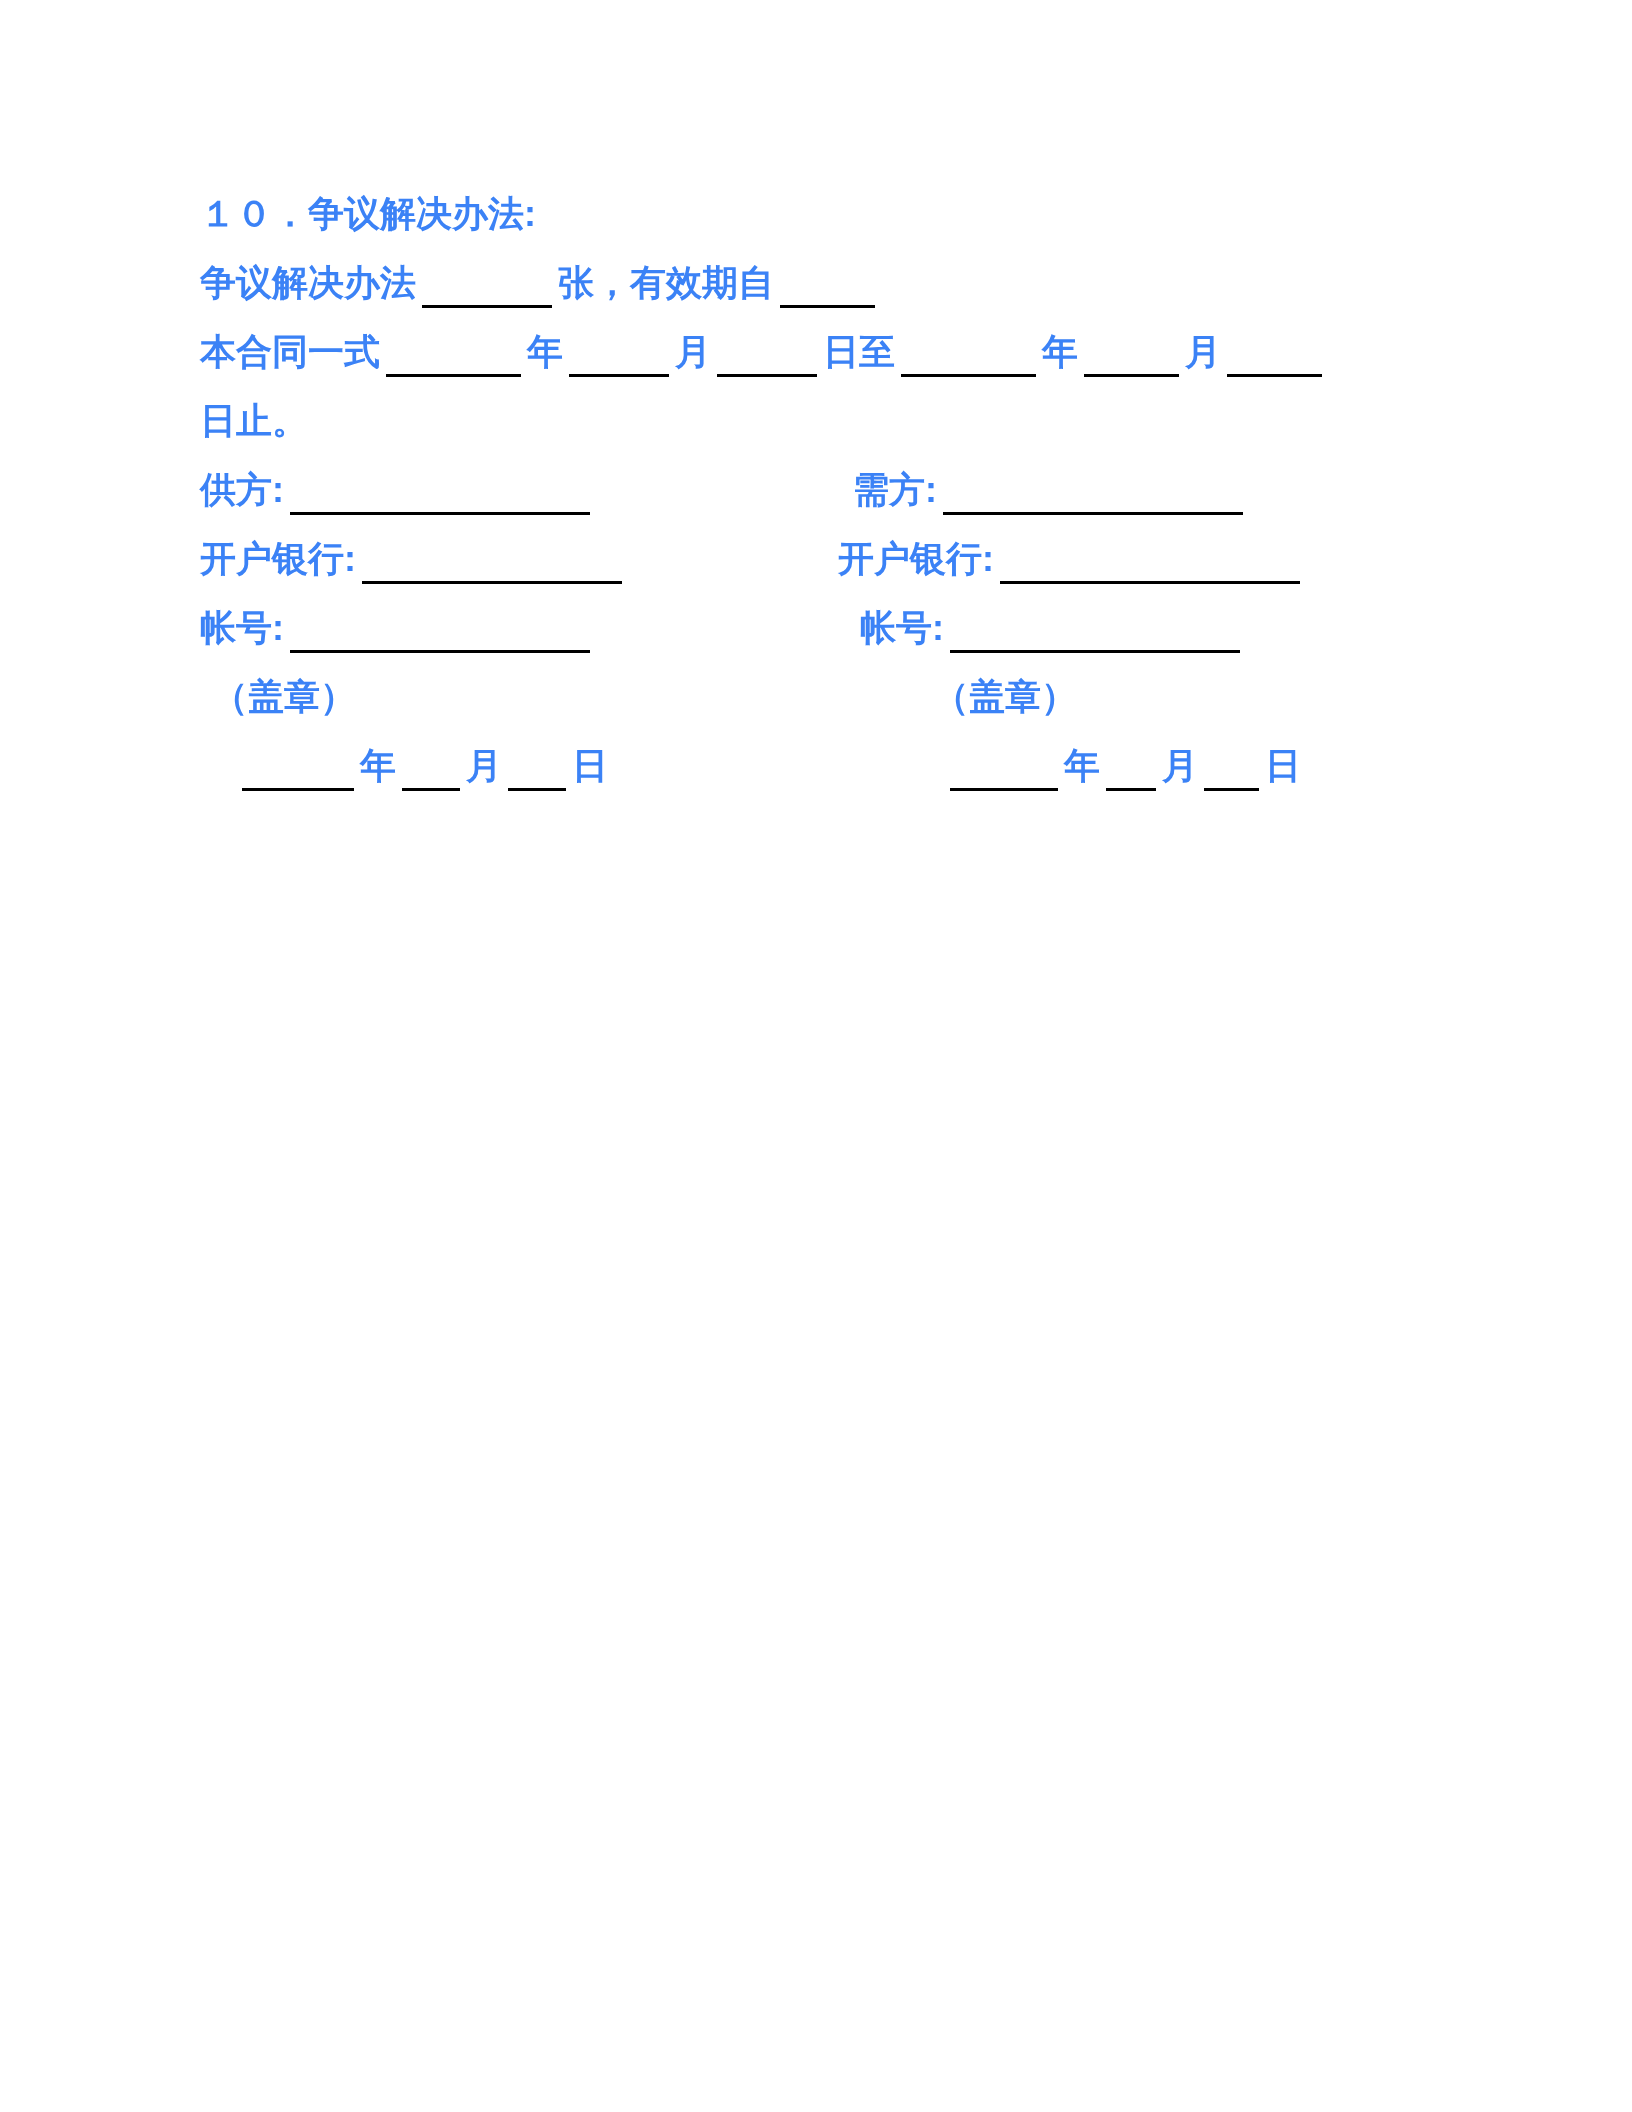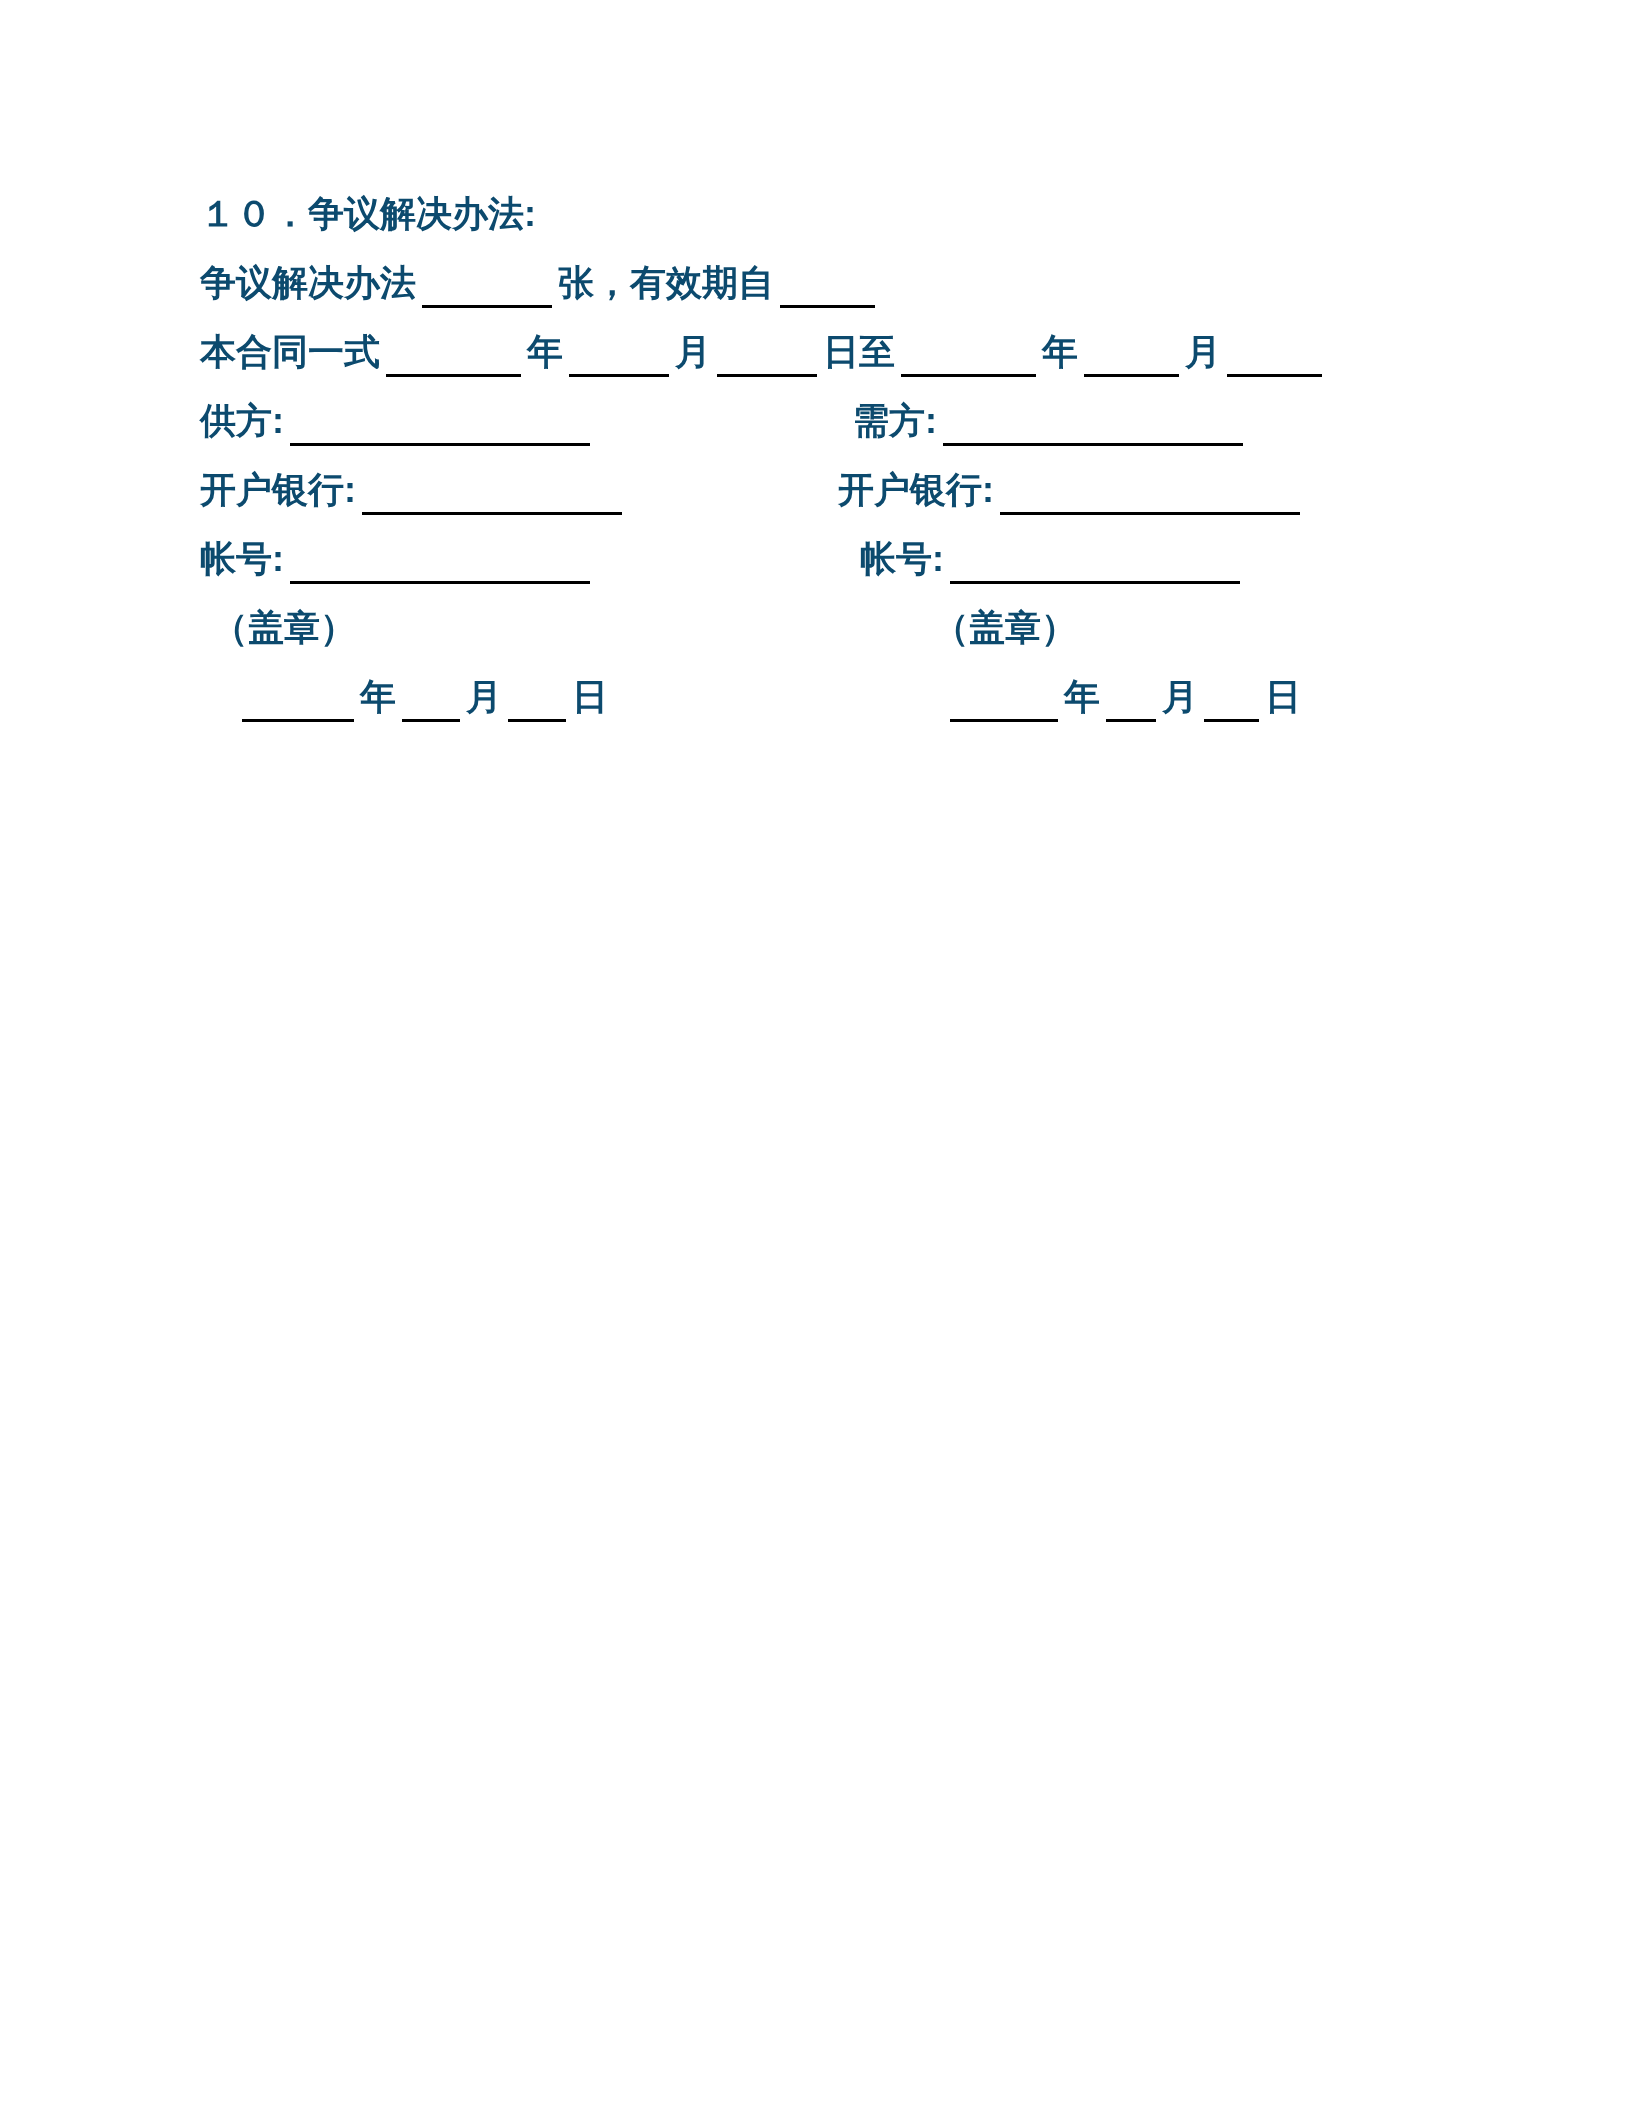--- a/index.html
+++ b/index.html
@@ -5,21 +5,21 @@
   html, body {
     margin: 0;
     padding: 0;
     background: #ffffff;
   }
   .page {
     position: relative;
     width: 1632px;
     height: 2112px;
     background: #ffffff;
-    color: #0c4a6e;
+    color: #3b82f6;
     font-family: "Liberation Sans", sans-serif;
     font-weight: bold;
     font-size: 36px;
     overflow: hidden;
   }
   .content {
     position: absolute;
     top: 180px;
     left: 200px;
     right: 60px;
@@ -96,20 +96,23 @@
       <span class="seg">月</span>
       <span class="bl w100"></span>
       <span class="seg">日至</span>
       <span class="bl w135"></span>
       <span class="seg">年</span>
       <span class="bl w95"></span>
       <span class="seg">月</span>
       <span class="bl w95"></span>
     </div>
 
+    <div class="line">
+      <span class="seg">日止。</span>
+    </div>
 
     <div class="line">
       <span class="seg">供方:</span>
       <span class="bl w300"></span>
       <span class="rcol">
         <span class="seg ind15">需方:</span>
         <span class="bl w300"></span>
       </span>
     </div>
 

